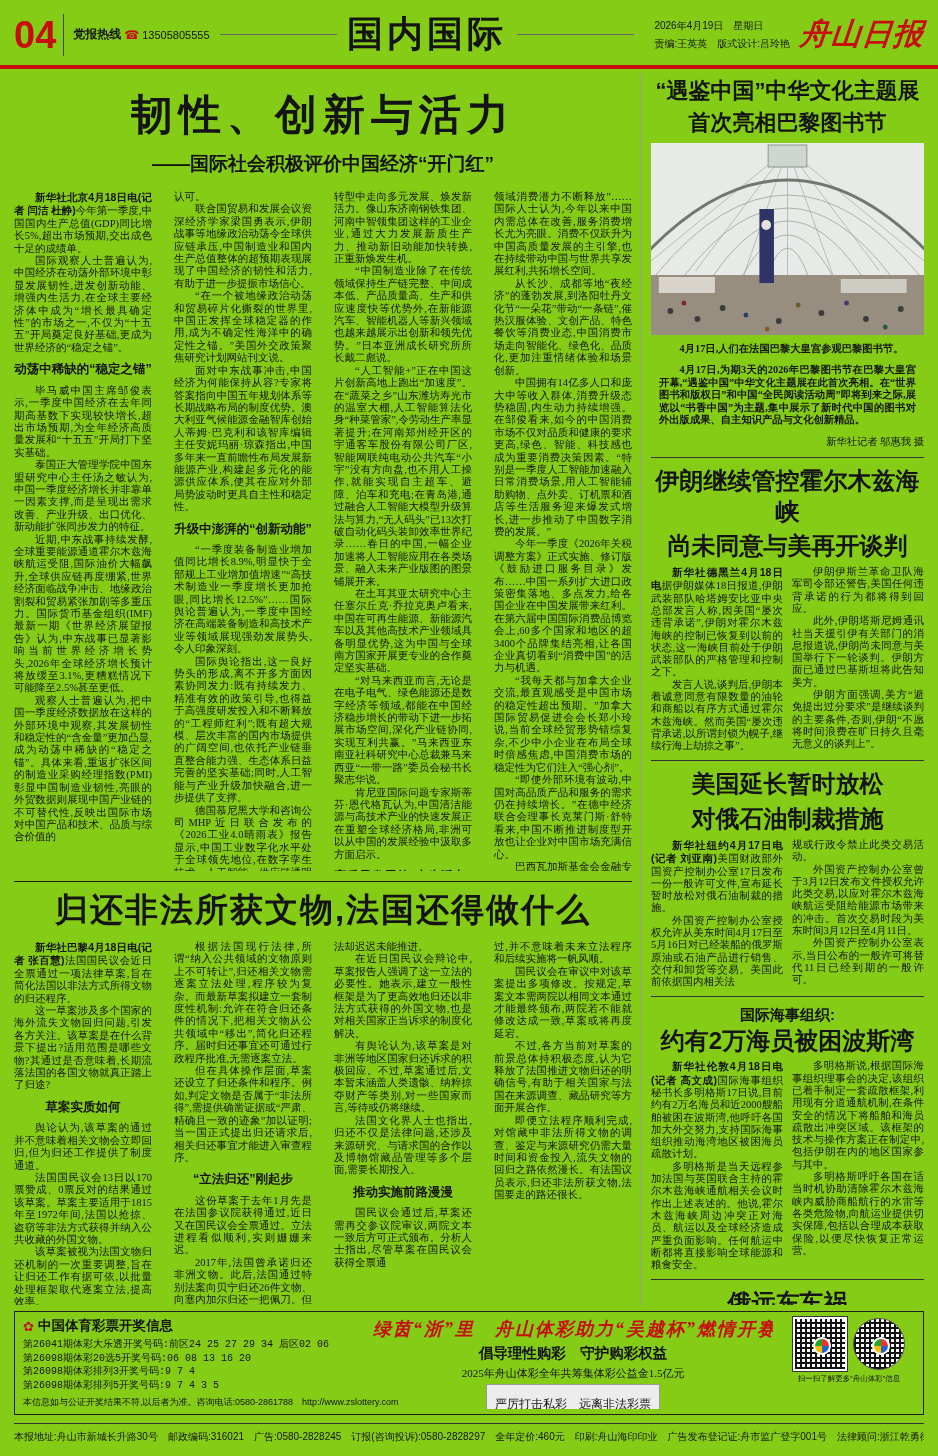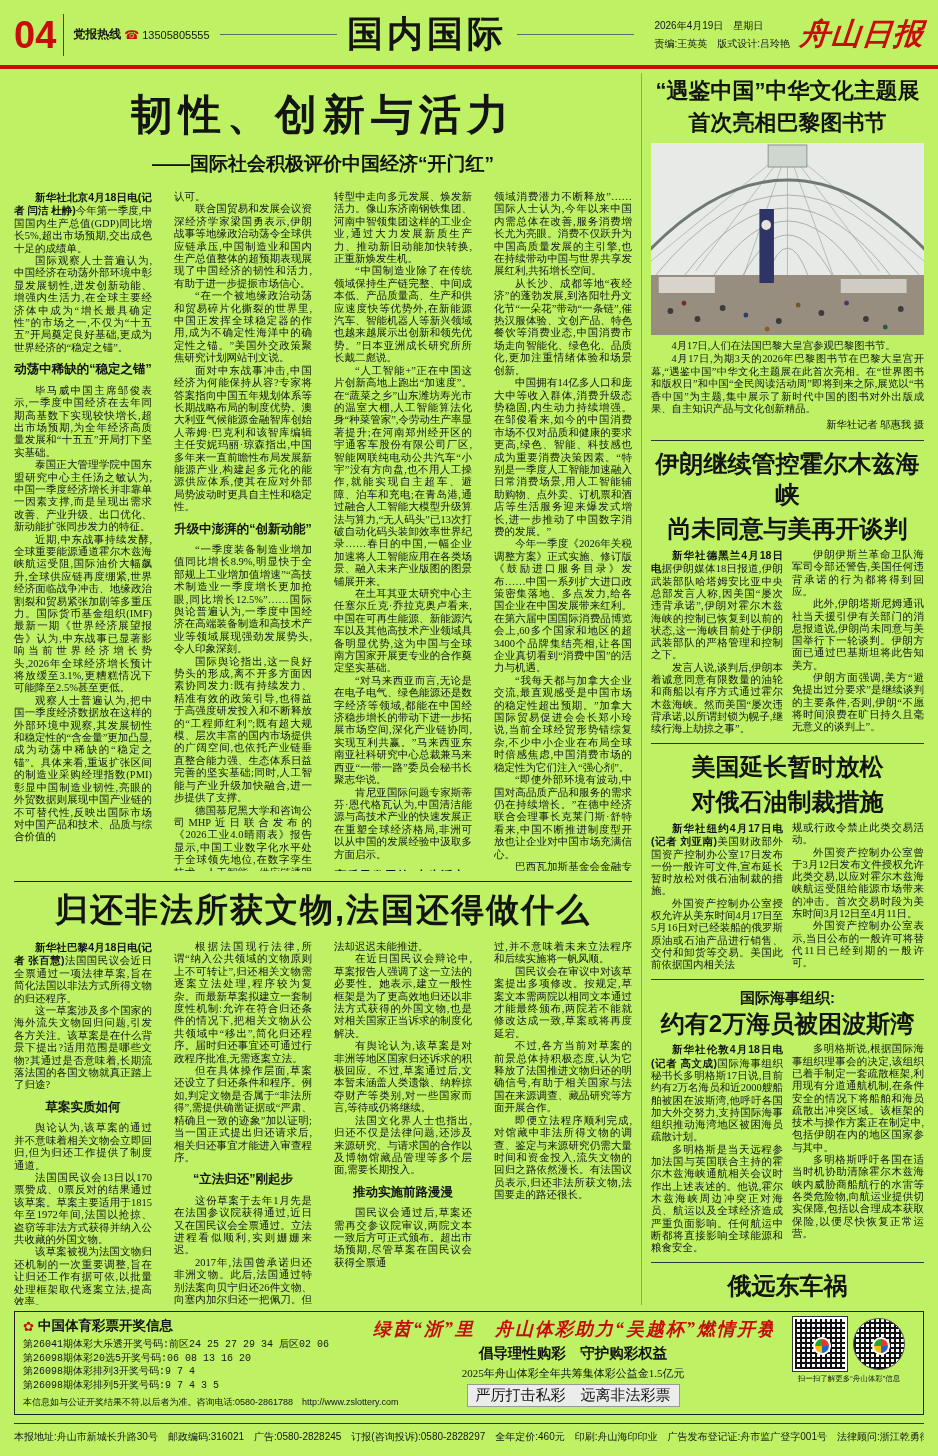--- a/index.html
+++ b/index.html
@@ -1,16 +1,16 @@
 <!DOCTYPE html>
 <html><head>
 <meta charset="utf-8">
 <style>
   html,body{margin:0;padding:0;background:#888;}
-  .page{width:938px;height:1456px;background:#bef264;margin:0 auto;position:relative;
+  .page{width:938px;height:1456px;background:#84cc16;margin:0 auto;position:relative;
         font-family:"Liberation Serif","DejaVu Serif",serif;color:#141414;overflow:hidden;}
   
   .hdr{display:flex;align-items:center;padding:10px 14px 4px 14px;}
   .pgnum{font-family:"Liberation Sans","DejaVu Sans",sans-serif;font-weight:bold;font-size:38px;color:#c80d0d;line-height:1;}
   .hdr-vline{width:1px;height:42px;background:#444;margin:0 9px 0 7px;}
   .hotline{font-size:11px;font-family:"Liberation Sans","DejaVu Sans",sans-serif;display:flex;align-items:center;gap:3px;white-space:nowrap;}
   .hotline b{font-size:12px;}
   .phone-ic{color:#c80d0d;font-size:12px;}
   .hline{flex:1;height:1px;background:#666;margin:0 10px;}
   .sect-title{font-family:"Liberation Sans","DejaVu Sans",sans-serif;font-weight:bold;font-size:36px;letter-spacing:4px;white-space:nowrap;}
@@ -33,38 +33,38 @@
   .inhead{font-family:"Liberation Sans","DejaVu Sans",sans-serif;font-weight:bold;font-size:12.5px;text-align:center;margin:9px 0;text-indent:0;}
   .dl{font-weight:bold;font-family:"Liberation Sans","DejaVu Sans",sans-serif;}
   .lhr{border:none;border-top:1px solid #222;margin:10px 0 6px 0;}
   .ba-head{margin:4px 0 8px 0;text-align:center;font-family:"Liberation Sans","DejaVu Sans",sans-serif;font-weight:bold;font-size:33px;letter-spacing:2px;}
   
   .ra-title{font-family:"Liberation Sans","DejaVu Sans",sans-serif;font-weight:bold;text-align:center;line-height:1.28;margin:4px 0;}
   .t22{font-size:22px;} .t24{font-size:24px;} .t15{font-size:15px;margin-bottom:0;}
   .photo{height:192px;margin:6px 0 5px 0;overflow:hidden;background:#e7eae6;}
   .photo svg{display:block;width:100%;height:100%;}
   .cap{font-size:10.3px;line-height:12.6px;text-align:justify;}
-  .cap p{margin:0;text-indent:2em;}
+  .cap p{margin:8px;text-indent:2em;font-weight:bold;}
   .credit{text-align:right;font-size:10.3px;margin-top:2px;}
   .rhr{border:none;border-top:1px solid #333;margin:8px 0;}
   .rcols{display:flex;gap:9px;margin-top:4px;}
   .rcol{flex:1;font-size:10.5px;line-height:12.3px;text-align:justify;overflow:hidden;}
   .rcol p{margin:0;text-indent:2em;}
   
   .lot{margin:6px 14px 0 14px;border:1px solid #222;display:flex;padding:5px 8px;gap:10px;height:92px;overflow:hidden;}
   .lot-left{width:340px;flex:none;display:flex;flex-direction:column;}
   .lot-title{font-family:"Liberation Sans","DejaVu Sans",sans-serif;font-weight:bold;font-size:13.5px;display:flex;align-items:center;gap:4px;}
   .lot-logo{color:#c80d0d;font-size:13px;}
   .lot-rows{font-size:10px;line-height:13.5px;font-family:Liberation Mono, monospace;margin-top:3px;}
   .lot-note{font-size:9px;margin-top:auto;font-family:"Liberation Sans","DejaVu Sans",sans-serif;white-space:nowrap;}
   .lot-mid{flex:1;text-align:center;overflow:hidden;}
   .slogan1{color:#c80d0d;font-weight:bold;font-style:italic;font-size:18px;letter-spacing:2px;white-space:nowrap;}
   .slogan2{font-family:"Liberation Sans","DejaVu Sans",sans-serif;font-weight:bold;font-size:14.5px;margin-top:3px;}
   .slogan3{font-size:11px;margin-top:3px;}
-  .warnbox{display:inline-block;border:1px solid #999;background:#ececec;font-size:15px;padding:1px 8px;margin-top:3px;}
+  .warnbox{display:inline-block;border:1px solid #999;background:#ececec;font-size:12px;padding:11px 8px;margin-top:3px;}
   .lot-right{width:132px;flex:none;text-align:center;}
   .qrs{display:flex;gap:6px;justify-content:center;align-items:center;}
   .qr{width:50px;height:50px;background:
       repeating-linear-gradient(0deg,#111 0 2px,transparent 2px 5px),
       repeating-linear-gradient(90deg,#111 0 2px,#fff 2px 5px);
       border:2px solid #fff;outline:1px solid #333;position:relative;}
   .qr.round{border-radius:50%;outline:none;border:1px solid #555;}
   .qr .dot{position:absolute;left:50%;top:50%;width:14px;height:14px;margin:-7px 0 0 -7px;border-radius:50%;
       background:conic-gradient(#e33 0 25%,#26c 25% 50%,#fb0 50% 75%,#2a2 75% 100%);border:2px solid #fff;}
   .qr-cap{font-size:7.5px;margin-top:3px;font-family:"Liberation Sans","DejaVu Sans",sans-serif;}
@@ -166,21 +166,21 @@
           <div class="inhead">“立法归还”刚起步</div>
           <p>这份草案于去年1月先是在法国参议院获得通过,近日又在国民议会全票通过。立法进程看似顺利,实则姗姗来迟。</p>
           <p>2017年,法国曾承诺归还非洲文物。此后,法国通过特别法案向贝宁归还26件文物、向塞内加尔归还一把佩刀。但适用于各类非法所得文物的一般性立</p>
         </div>
         <div class="col">
           <p style="text-indent:0">法却迟迟未能推进。</p>
           <p>在近日国民议会辩论中,草案报告人强调了这一立法的必要性。她表示,建立一般性框架是为了更高效地归还以非法方式获得的外国文物,也是对相关国家正当诉求的制度化解决。</p>
           <p>有舆论认为,该草案是对非洲等地区国家归还诉求的积极回应。不过,草案通过后,文本暂未涵盖人类遗骸、纳粹掠夺财产等类别,对一些国家而言,等待或仍将继续。</p>
           <p>法国文化界人士也指出,归还不仅是法律问题,还涉及来源研究、与请求国的合作以及博物馆藏品管理等多个层面,需要长期投入。</p>
           <div class="inhead">推动实施前路漫漫</div>
-          <p>国民议会通过后,草案还需再交参议院审议,两院文本一致后方可正式颁布。超出市场预期,尽管草案在国民议会获得全票通</p>
+          <p>国民议会通过后,草案还需再交参议院审议,两院文本一致后方可正式颁布。分析人士指出,尽管草案在国民议会获得全票通</p>
         </div>
         <div class="col">
           <p style="text-indent:0">过,并不意味着未来立法程序和后续实施将一帆风顺。</p>
           <p>国民议会在审议中对该草案提出多项修改。按规定,草案文本需两院以相同文本通过才能最终颁布,两院若不能就修改达成一致,草案或将再度延宕。</p>
           <p>不过,各方当前对草案的前景总体持积极态度,认为它释放了法国推进文物归还的明确信号,有助于相关国家与法国在来源调查、藏品研究等方面开展合作。</p>
           <p>即便立法程序顺利完成,对馆藏中非法所得文物的调查、鉴定与来源研究仍需大量时间和资金投入,流失文物的回归之路依然漫长。有法国议员表示,归还非法所获文物,法国要走的路还很长。</p>
         </div>
       </div>
     </div>
 

